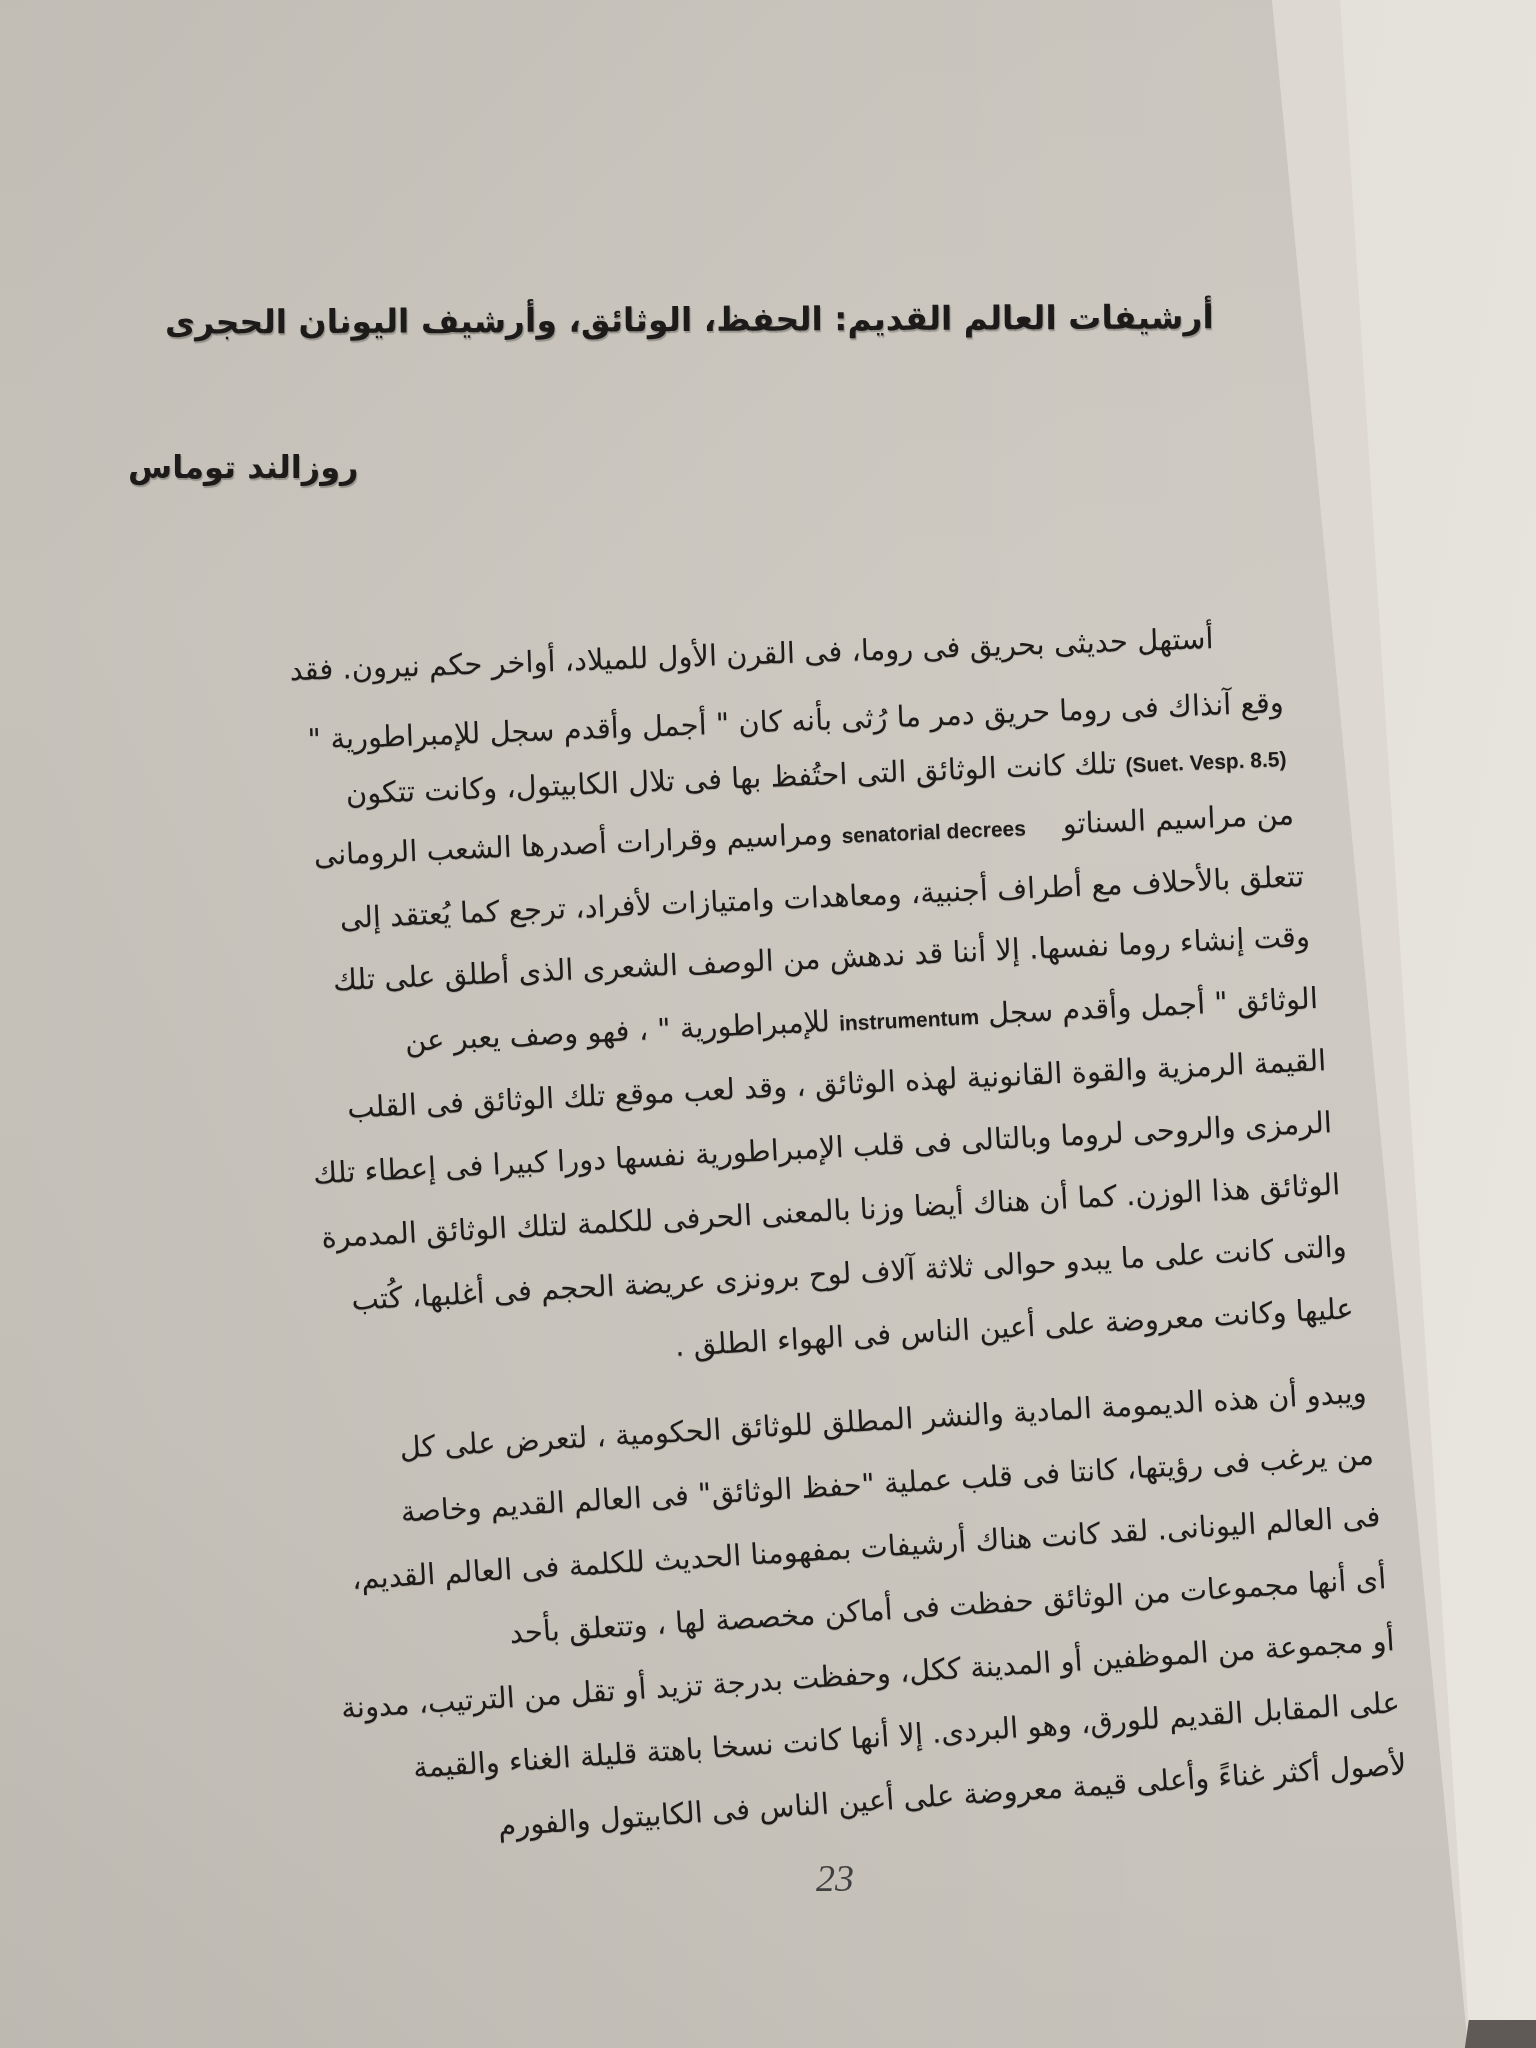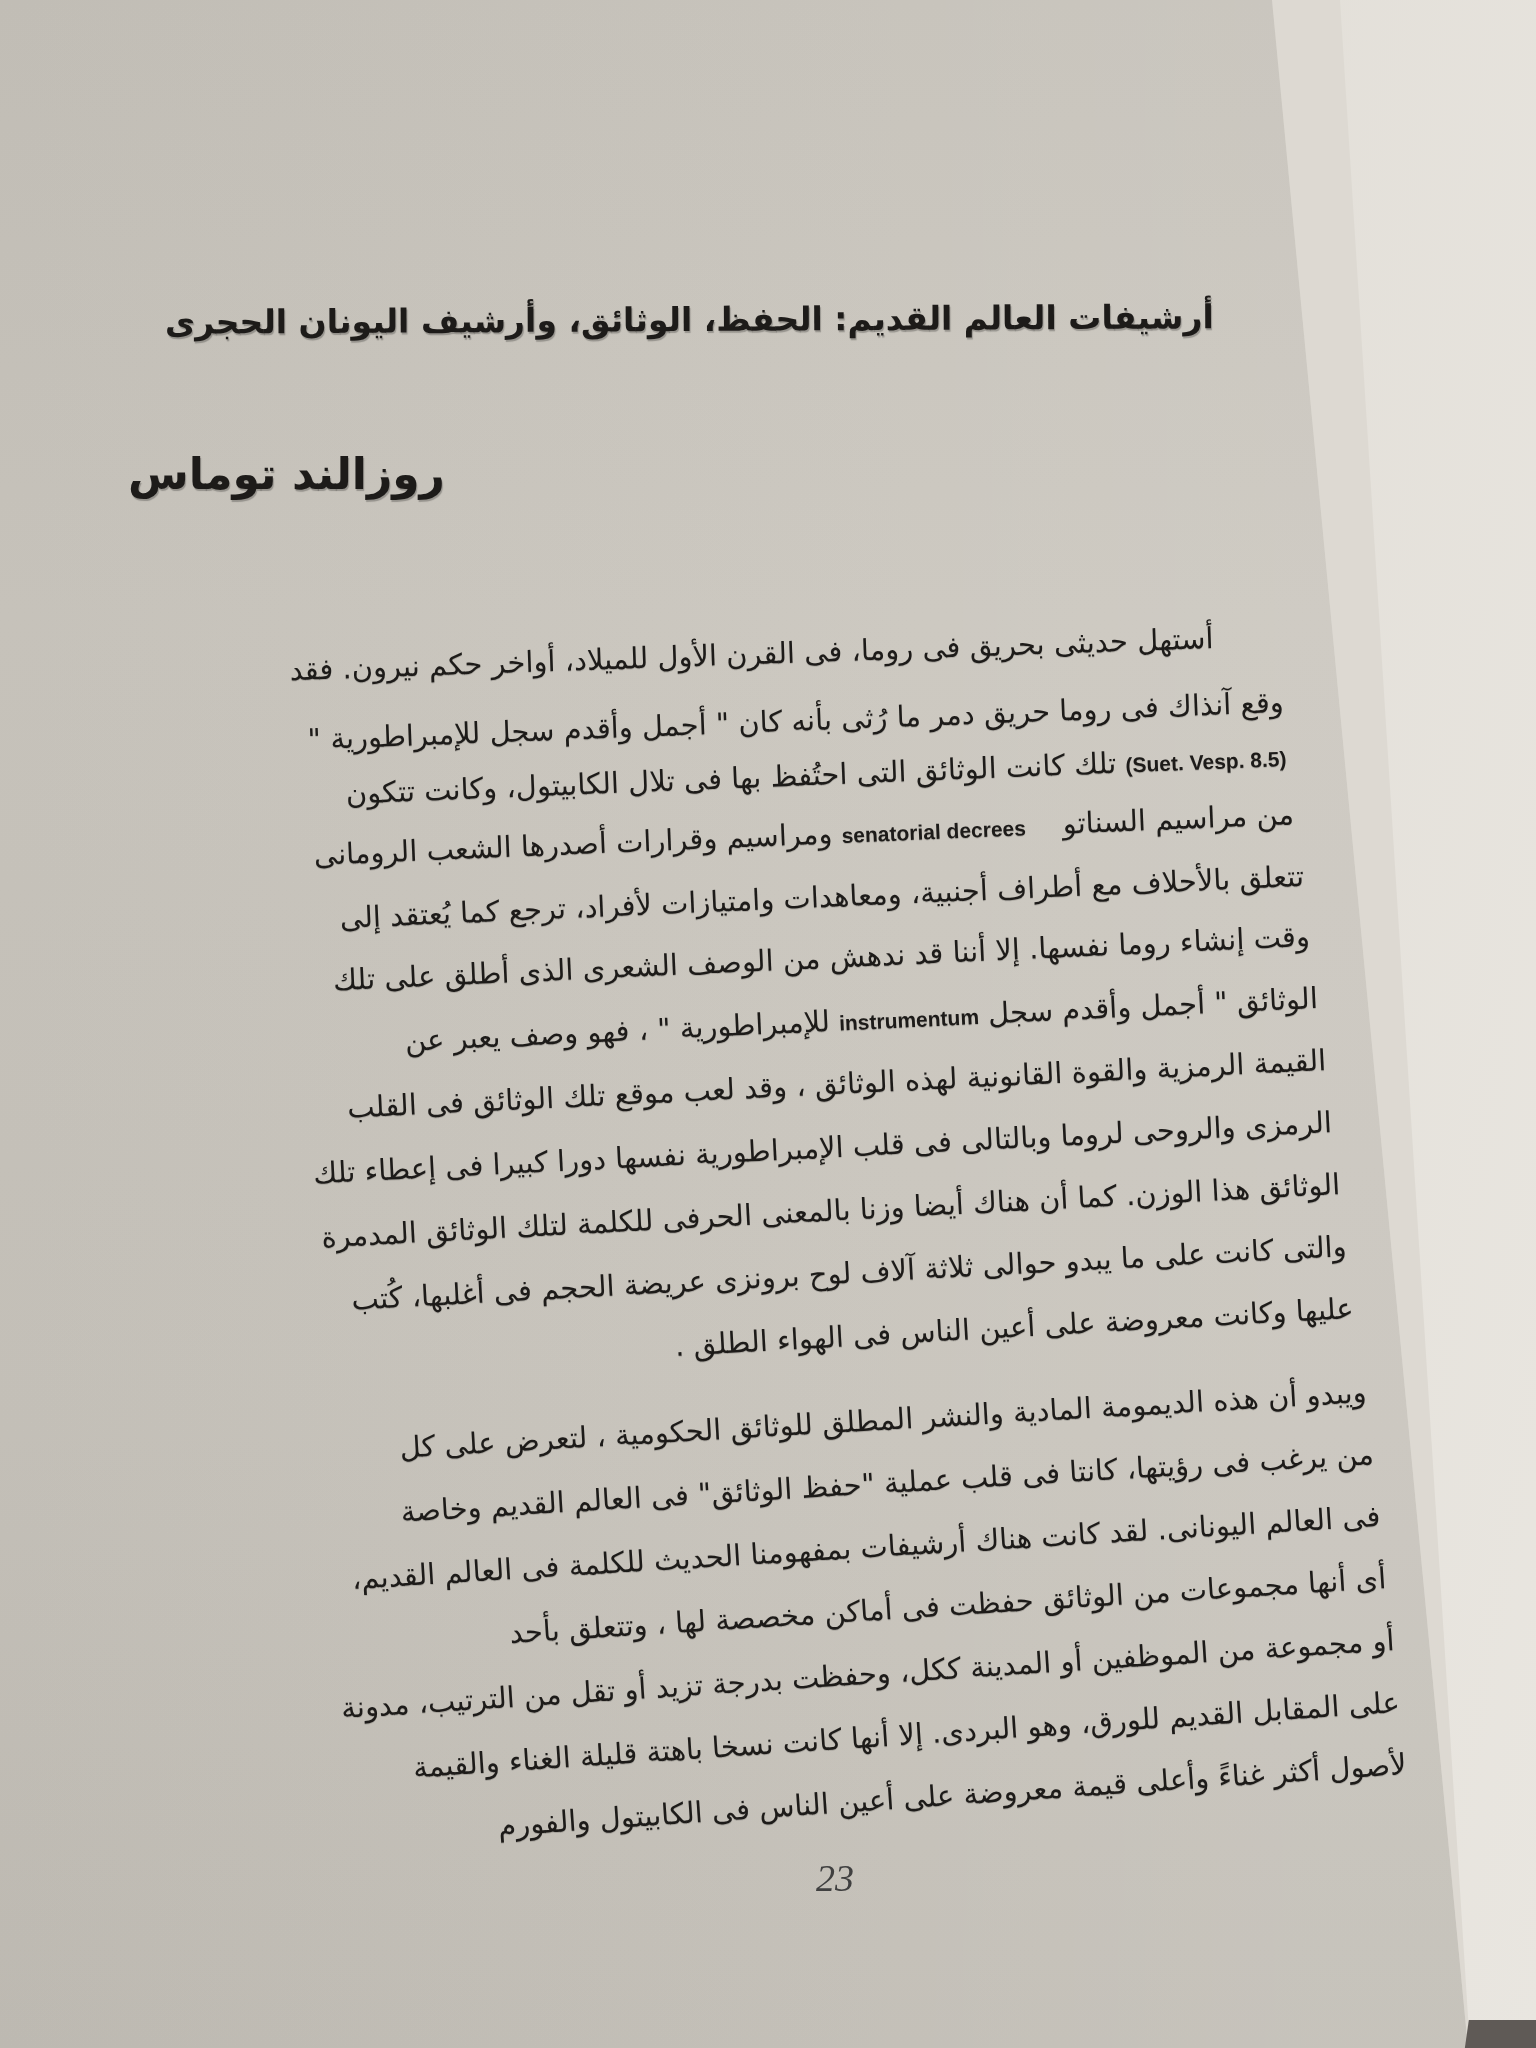--- a/index.html
+++ b/index.html
@@ -83,21 +83,21 @@
       font-size: 33px;
       font-weight: bold;
       white-space: nowrap;
       text-shadow: 1px 2px 1px rgba(0,0,0,0.25);
       direction: rtl;
     }
     .author {
       position: absolute;
       left: 128px;
       top: 448px;
-      font-size: 44px;
+      font-size: 32px;
       font-weight: bold;
       white-space: nowrap;
       direction: rtl;
       text-shadow: 1px 2px 1px rgba(0,0,0,0.25);
     }
     .latin {
       font-family: "Liberation Sans", sans-serif;
       font-size: 21px;
       font-weight: bold;
       direction: ltr;

